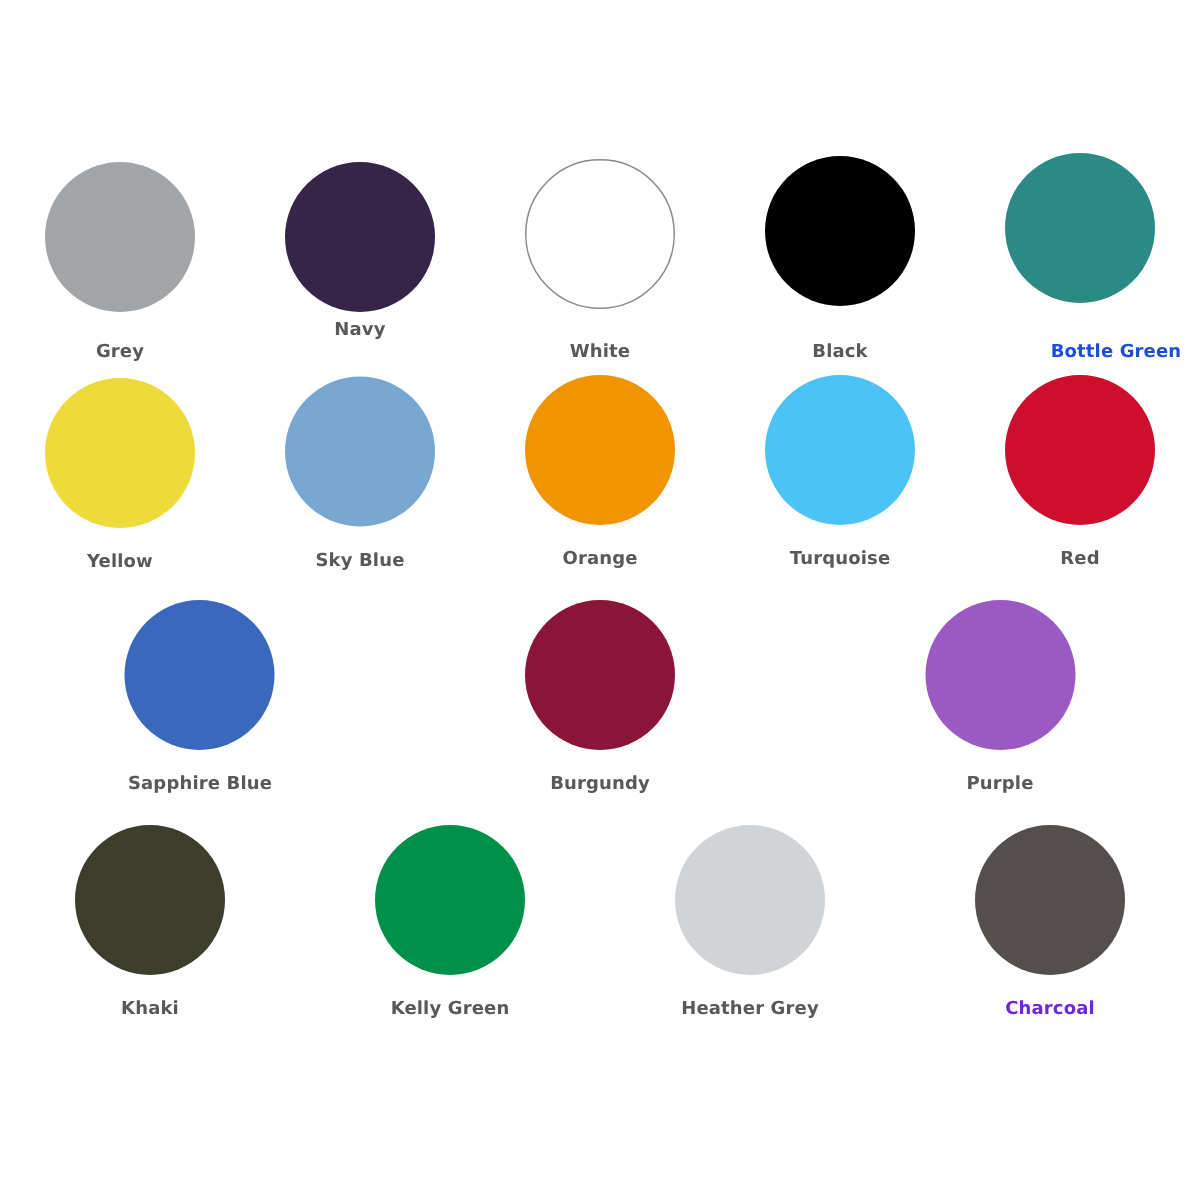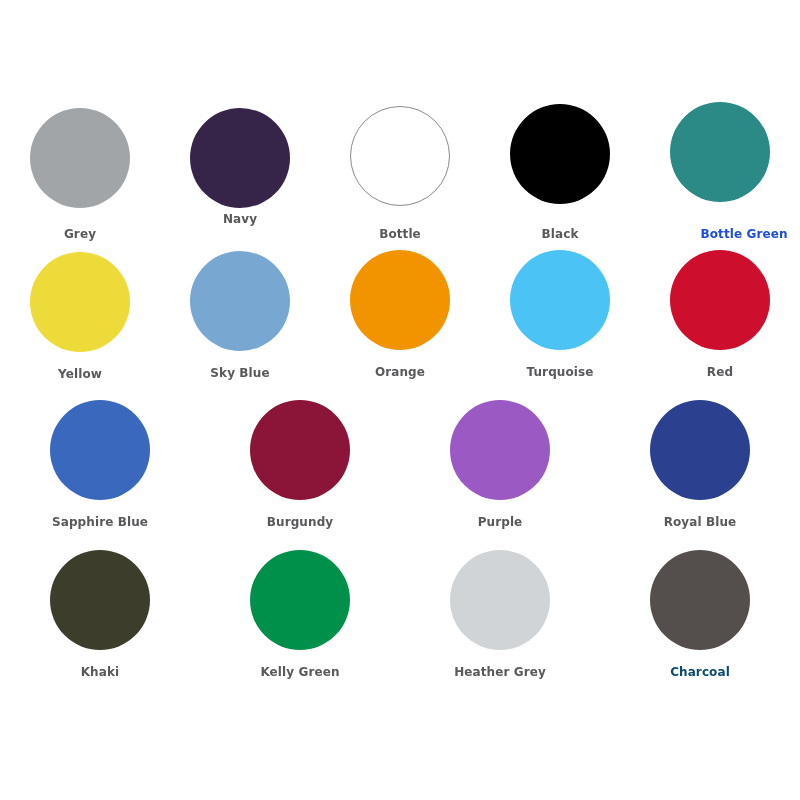--- a/index.html
+++ b/index.html
@@ -96,21 +96,21 @@
     <div class="swatch-cell">
       <div class="swatch-disc" style="background: rgb(162, 165, 168);"></div>
       <div class="swatch-label" style="color: rgb(88, 89, 91);">Grey</div>
     </div>
     <div class="swatch-cell">
       <div class="swatch-disc" style="background: rgb(55, 36, 73);"></div>
       <div class="swatch-label" style="color: rgb(88, 89, 91);">Navy</div>
     </div>
     <div class="swatch-cell">
       <div class="swatch-disc outlined" style="background: rgb(255, 255, 255);"></div>
-      <div class="swatch-label" style="color: rgb(88, 89, 91);">Bottle</div>
+      <div class="swatch-label" style="color: rgb(88, 89, 91);">White</div>
     </div>
     <div class="swatch-cell">
       <div class="swatch-disc" style="background: rgb(0, 0, 0);"></div>
       <div class="swatch-label" style="color: rgb(88, 89, 91);">Black</div>
     </div>
     <div class="swatch-cell">
       <div class="swatch-disc" style="background: rgb(43, 138, 134);"></div>
       <div class="swatch-label" style="color: #1d4ed8; margin-left: 48px;">Bottle Green</div>
     </div>
   </div>
@@ -144,38 +144,34 @@
       <div class="swatch-label" style="color: rgb(88, 89, 91);">Sapphire Blue</div>
     </div>
     <div class="swatch-cell">
       <div class="swatch-disc" style="background: rgb(138, 21, 56);"></div>
       <div class="swatch-label" style="color: rgb(88, 89, 91);">Burgundy</div>
     </div>
     <div class="swatch-cell">
       <div class="swatch-disc" style="background: rgb(155, 89, 196);"></div>
       <div class="swatch-label" style="color: rgb(88, 89, 91);">Purple</div>
     </div>
-    <div class="swatch-cell">
-      <div class="swatch-disc" style="background: rgb(43, 64, 143);"></div>
-      <div class="swatch-label" style="color: rgb(88, 89, 91);">Royal Blue</div>
-    </div>
   </div>
 
   <div class="swatch-row row-3">
     <div class="swatch-cell">
       <div class="swatch-disc" style="background: rgb(60, 61, 43);"></div>
       <div class="swatch-label" style="color: rgb(88, 89, 91);">Khaki</div>
     </div>
     <div class="swatch-cell">
       <div class="swatch-disc" style="background: rgb(0, 144, 74);"></div>
       <div class="swatch-label" style="color: rgb(88, 89, 91);">Kelly Green</div>
     </div>
     <div class="swatch-cell">
       <div class="swatch-disc" style="background: rgb(208, 212, 215);"></div>
       <div class="swatch-label" style="color: rgb(88, 89, 91);">Heather Grey</div>
     </div>
     <div class="swatch-cell">
       <div class="swatch-disc" style="background: rgb(84, 79, 76);"></div>
-      <div class="swatch-label" style="color: #0c4a6e;">Charcoal</div>
+      <div class="swatch-label" style="color: #6d28d9;">Charcoal</div>
     </div>
   </div>
 
 </div>
 
 </body></html>

